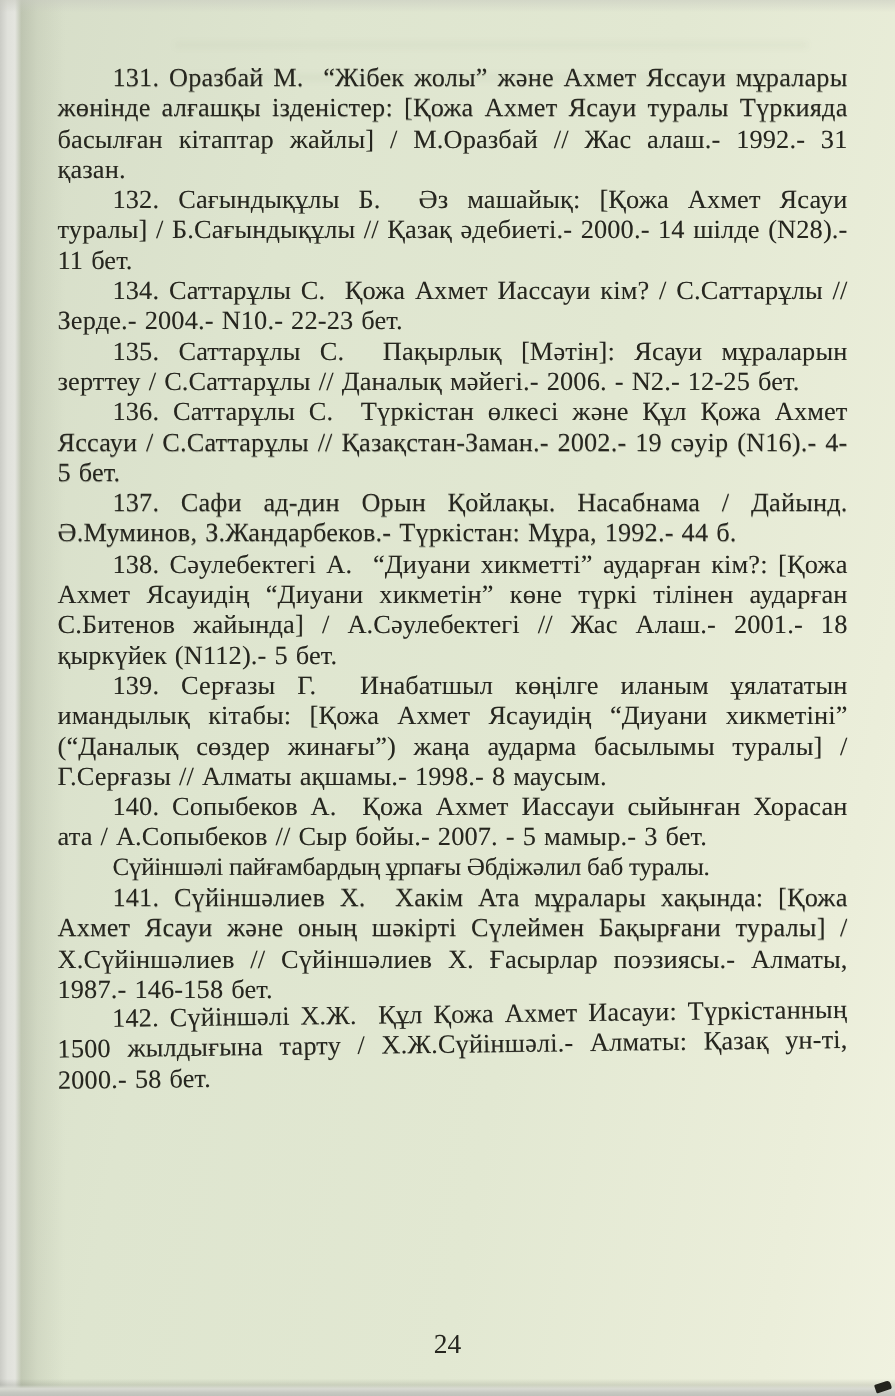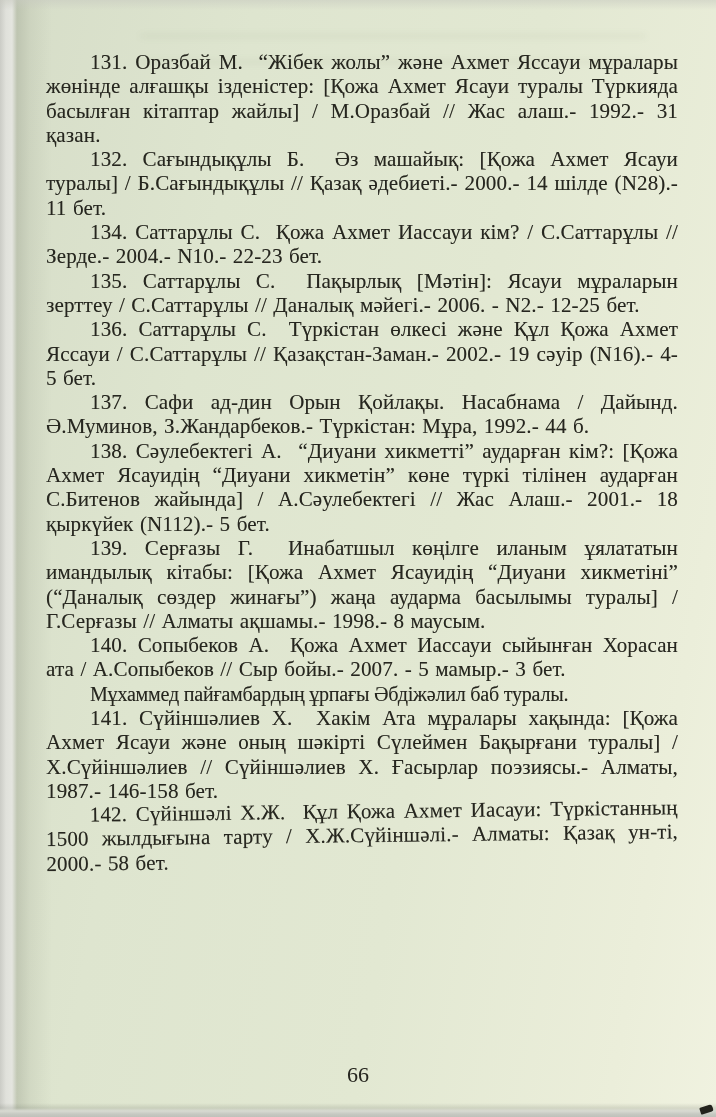--- a/index.html
+++ b/index.html
@@ -114,25 +114,25 @@
   <div class="content">
     <p class="entry">131. Оразбай М.&nbsp; “Жібек жолы” және Ахмет Яссауи мұралары жөнінде алғашқы ізденістер: [Қожа Ахмет Ясауи туралы Түркияда басылған кітаптар жайлы] / М.Оразбай // Жас алаш.- 1992.- 31 қазан.</p>
     <p class="entry">132. Сағындықұлы Б.&nbsp; Әз машайық: [Қожа Ахмет Ясауи туралы] / Б.Сағындықұлы // Қазақ әдебиеті.- 2000.- 14 шілде (N28).- 11 бет.</p>
     <p class="entry">134. Саттарұлы С.&nbsp; Қожа Ахмет Иассауи кім? / С.Саттарұлы // Зерде.- 2004.- N10.- 22-23 бет.</p>
     <p class="entry">135. Саттарұлы С.&nbsp; Пақырлық [Мәтін]: Ясауи мұраларын зерттеу / С.Саттарұлы // Даналық мәйегі.- 2006. - N2.- 12-25 бет.</p>
     <p class="entry">136. Саттарұлы С.&nbsp; Түркістан өлкесі және Құл Қожа Ахмет Яссауи / С.Саттарұлы // Қазақстан-Заман.- 2002.- 19 сәуір (N16).- 4-5 бет.</p>
     <p class="entry">137. Сафи ад-дин Орын Қойлақы. Насабнама / Дайынд. Ә.Муминов, З.Жандарбеков.- Түркістан: Мұра, 1992.- 44 б.</p>
     <p class="entry">138. Сәулебектегі А.&nbsp; “Диуани хикметті” аударған кім?: [Қожа Ахмет Ясауидің “Диуани хикметін” көне түркі тілінен аударған С.Битенов жайында] / А.Сәулебектегі // Жас Алаш.- 2001.- 18 қыркүйек (N112).- 5 бет.</p>
     <p class="entry">139. Серғазы Г.&nbsp; Инабатшыл көңілге иланым ұялататын имандылық кітабы: [Қожа Ахмет Ясауидің “Диуани хикметіні” (“Даналық сөздер жинағы”) жаңа аударма басылымы туралы] / Г.Серғазы // Алматы ақшамы.- 1998.- 8 маусым.</p>
     <p class="entry">140. Сопыбеков А.&nbsp; Қожа Ахмет Иассауи сыйынған Хорасан ата / А.Сопыбеков // Сыр бойы.- 2007. - 5 мамыр.- 3 бет.</p>
-    <p class="note">Мұхаммед пайғамбардың ұрпағы Әбдіжәлил баб туралы.</p>
+    <p class="note">Сүйіншәлі пайғамбардың ұрпағы Әбдіжәлил баб туралы.</p>
     <p class="entry">141. Сүйіншәлиев Х.&nbsp; Хакім Ата мұралары хақында: [Қожа Ахмет Ясауи және оның шәкірті Сүлеймен Бақырғани туралы] / Х.Сүйіншәлиев // Сүйіншәлиев Х. Ғасырлар поэзиясы.- Алматы, 1987.- 146-158 бет.</p>
     <p class="entry tilt">142. Сүйіншәлі Х.Ж.&nbsp; Құл Қожа Ахмет Иасауи: Түркістанның 1500 жылдығына тарту / Х.Ж.Сүйіншәлі.- Алматы: Қазақ ун-ті, 2000.- 58 бет.</p>
   </div>
 
-  <div class="page-number">66</div>
+  <div class="page-number">24</div>
 
   <div class="gutter-shadow"></div>
   <div class="top-edge"></div>
   <div class="bottom-edge"></div>
   <div class="corner-mark"></div>
 
 </div>
 
 </body></html>

